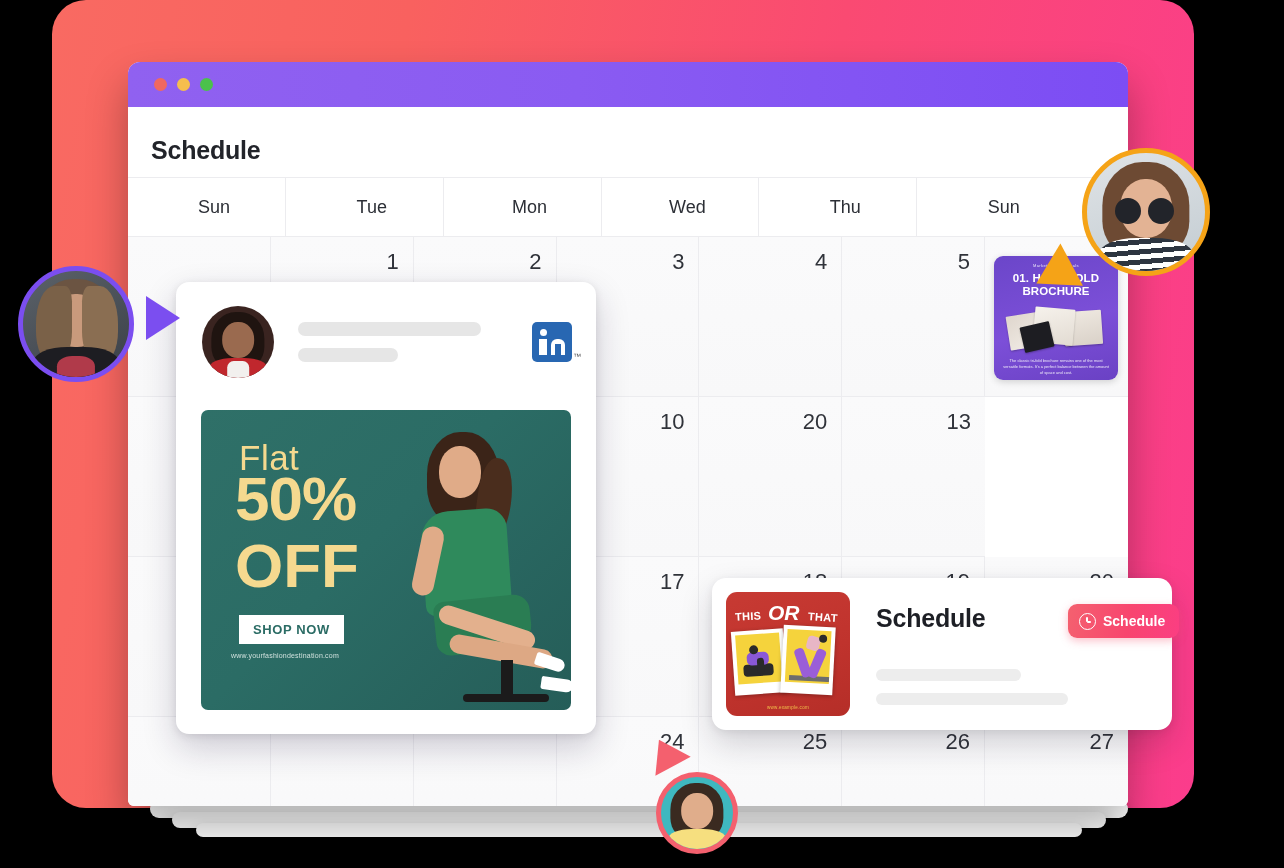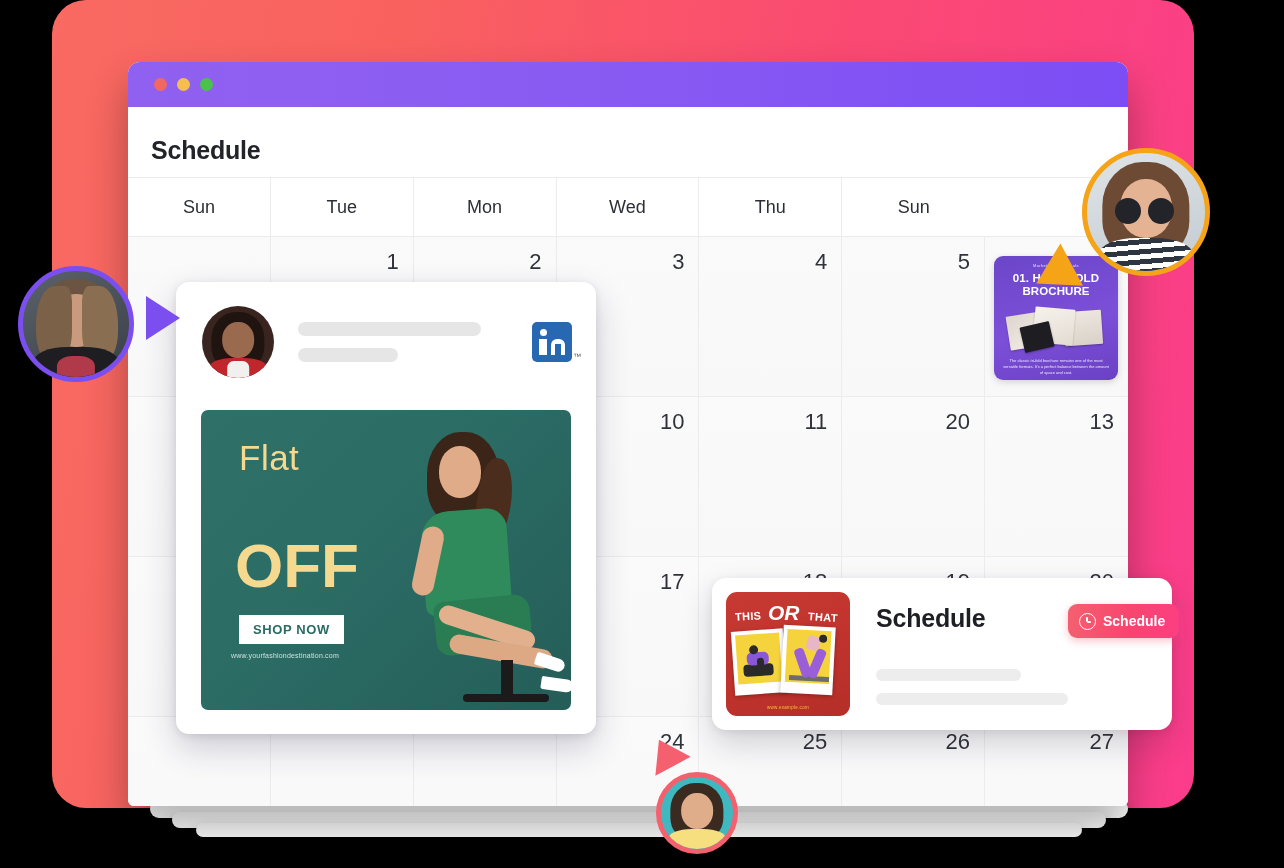--- a/index.html
+++ b/index.html
@@ -84,20 +84,21 @@
   .cal-row { display: flex; }
   .cal-head { border-top: 1px solid #ececef; border-bottom: 1px solid #ececef; }
   .cal-head .cell {
     height: 58px;
     display: flex;
     align-items: center;
     justify-content: center;
     font-size: 18px;
     color: #2c2f36;
     background: #ffffff;
+    margin-left: 15px;
   }
   .cell {
     width: 142.85px;
     flex: 0 0 142.85px;
     border-right: 1px solid #ececef;
     position: relative;
   }
   .cell:last-child { border-right: none; }
 
   .cal-body .cell {
@@ -466,23 +467,20 @@
           <div class="cell">
               <span class="daynum"></span>
             </div>
           <div class="cell">
               <span class="daynum"></span>
             </div>
           <div class="cell">
               <span class="daynum">10</span>
             </div>
           <div class="cell">
-              <span class="daynum">11</span>
-            </div>
-          <div class="cell">
               <span class="daynum">20</span>
             </div>
           <div class="cell">
               <span class="daynum">13</span>
             </div>
         </div>
 
         <div class="cal-row">
           <div class="cell">
               <span class="daynum"></span>
@@ -564,20 +562,21 @@
         <span class="in-dot"></span>
           <span class="in-bar"></span>
           <span class="in-n"></span>
         <span class="li-reg">™</span>
       </div>
     </div>
 
     <div class="promo">
       <div class="m-chair"></div>
       <span class="flat">Flat</span>
+      <span class="fifty">50%</span>
       <span class="off">OFF</span>
       <span class="shop">SHOP NOW</span>
       <span class="promo-url">www.yourfashiondestination.com</span>
       <div class="model">
         <span class="m-hair"></span>
         <span class="m-face"></span>
         <span class="m-hair2"></span>
         <span class="m-torso"></span>
         <span class="m-arm"></span>
         <span class="m-skirt"></span>

